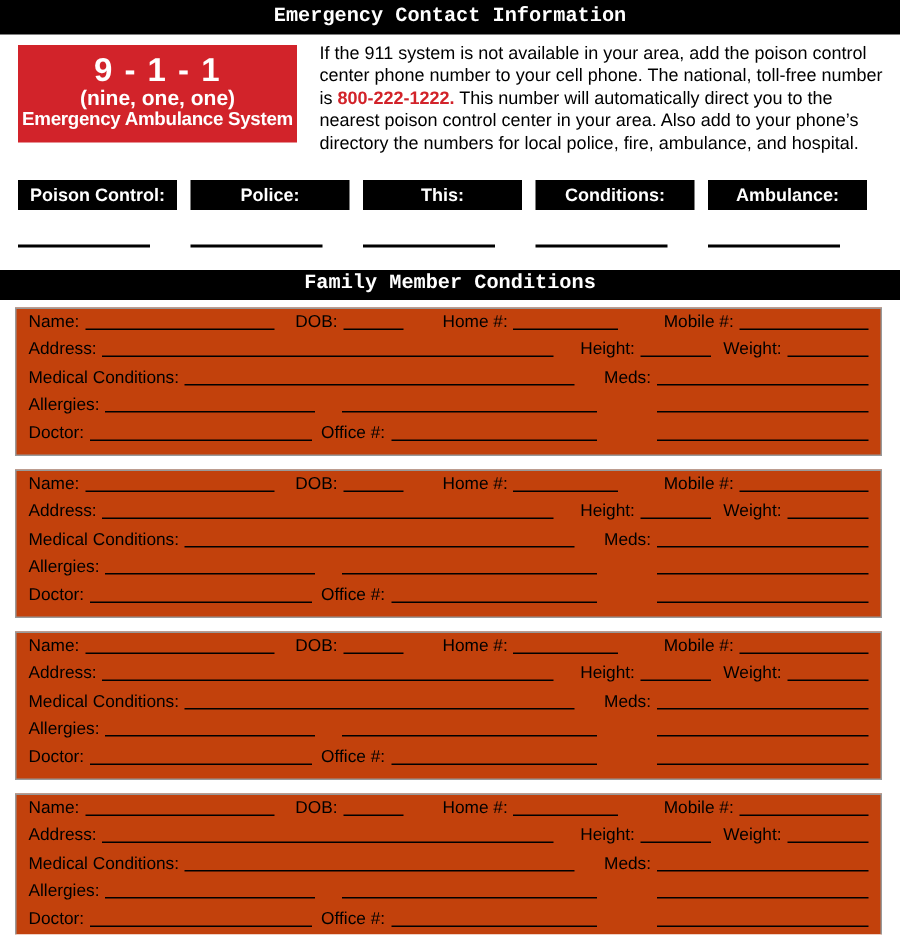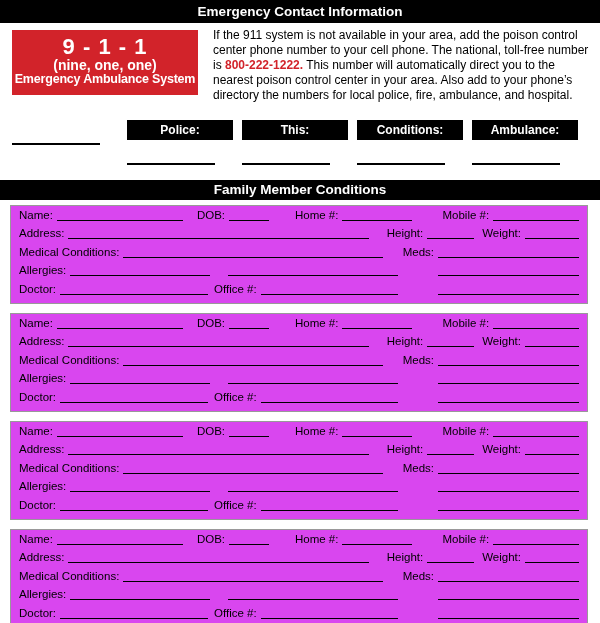--- a/index.html
+++ b/index.html
@@ -3,21 +3,21 @@
 <meta charset="utf-8">
 <style>
   * { margin:0; padding:0; box-sizing:border-box; }
   html,body { background:#fff; }
   .page {
     width:600px; height:623px; position:relative; overflow:hidden;
     background:#fff; color:#000;
     font-family:"Liberation Sans", sans-serif;
   }
   .bar {
-    background:#000; color:#fff; font-weight:bold; text-align:center;
+    background:#000; color:#fff; font-weight:bold; text-align:center;font-family:Liberation Mono, monospace;
   }
   .top-bar { height:23px; line-height:23px; font-size:13.5px; }
   .family-bar { height:20px; line-height:20px; font-size:13.5px; margin-top:15px; }
 
   .top-section { display:flex; margin:7px 4px 0 12px; }
   .badge {
     flex:0 0 186px; height:65px; background:#d2232a; color:#fff;
     text-align:center; font-weight:bold; padding-top:5px; overflow:hidden;
   }
   .badge-l1 { font-size:22px; line-height:24px; letter-spacing:1px; }
@@ -31,21 +31,21 @@
   .contacts { display:flex; gap:9px; margin:17px 22px 0 12px; }
   .ccol { flex:1 1 0; }
   .cbar {
     background:#000; color:#fff; font-weight:bold; font-size:12px;
     height:20px; line-height:20px; text-align:center; white-space:nowrap;
   }
   .cline { width:88px; height:0; border-bottom:2px solid #000; margin-top:23px; }
 
   .boxes { margin:5px 12px 0 10px; }
   .mbox {
-    border:1px solid #999; background:#d946ef; height:99px;
+    border:1px solid #999; background:#c2410c; height:99px;
     padding:3px 8px 0 8px; margin-bottom:9px;
   }
   .row { display:flex; align-items:baseline; height:18.4px; font-size:11.5px; }
   .lbl { white-space:nowrap; flex:0 0 auto; }
   .line {
     display:inline-block; height:0; border-bottom:1px solid #000;
     transform:translateY(2px); margin-left:4px; flex:0 0 auto;
   }
   .grow { flex:1 1 auto; }
   .w126{ flex-basis:126px; } .w40{ flex-basis:40px; } .w70{ flex-basis:70px; }
@@ -66,20 +66,21 @@
     <div class="badge">
       <div class="badge-l1">9 - 1 - 1</div>
       <div class="badge-l2">(nine, one, one)</div>
       <div class="badge-l3">Emergency Ambulance System</div>
     </div>
     <p class="para"><span>If the 911 system is not available in your area, add the poison control center phone number to your cell phone. The national, toll-free number is </span><span class="red-bold">800-222-1222.</span><span> This number will automatically direct you to the nearest poison control center in your area. Also add to your phone’s directory the numbers for local police, fire, ambulance, and hospital.</span></p>
   </div>
 
   <div class="contacts">
     <div class="ccol">
+      <div class="cbar">Poison Control:</div>
       <div class="cline"></div>
     </div>
     <div class="ccol">
       <div class="cbar">Police:</div>
       <div class="cline"></div>
     </div>
     <div class="ccol">
       <div class="cbar">This:</div>
       <div class="cline"></div>
     </div>

